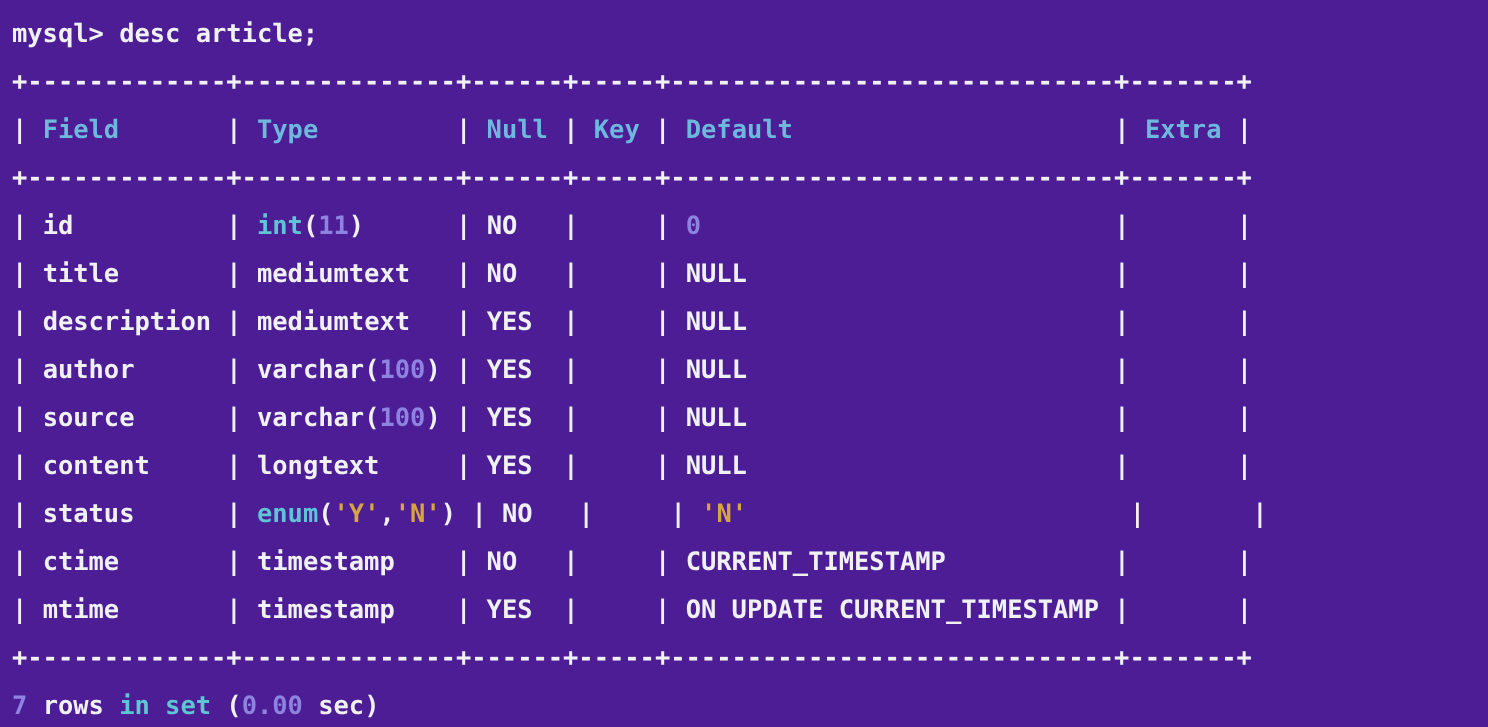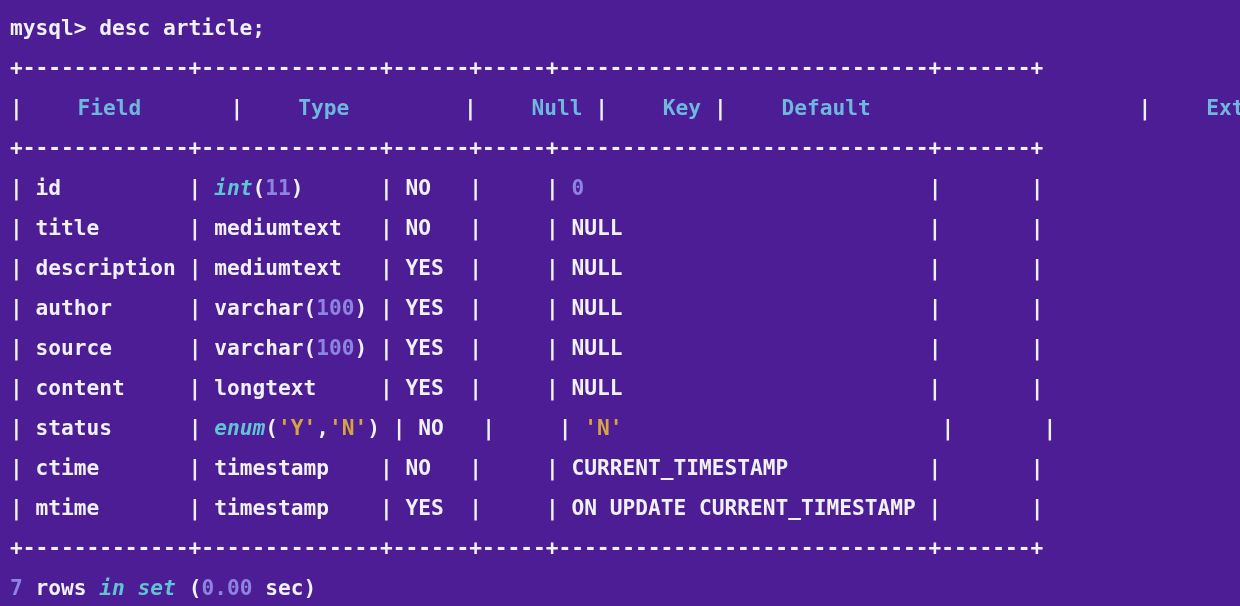--- a/index.html
+++ b/index.html
@@ -27,21 +27,21 @@
     font-weight: bold;
     letter-spacing: 0px;
     white-space: pre;
   }
   .line {
     white-space: pre;
     height: 40px;
   }
   
   .c-white  { color: #f0f1f4; }
-  .c-cyan   { color: #5fc4d4; font-style: italic; }
-  .c-blue   { color: #6fb8dd; margin-left: 42px; }
+  .c-cyan   { color: #5fc4d4; }
+  .c-blue   { color: #6fb8dd; }
   .c-purple { color: #8d83e0; }
   .c-gold   { color: #d6a441; }
 </style>
 </head>
 <body>
 
 <div id="terminal"><div class="line"><span class="c-white">mysql&gt; </span><span class="c-white">desc article;</span></div><div class="line"><span class="c-white">+-------------+--------------+------+-----+-----------------------------+-------+</span></div><div class="line"><span class="c-white">|</span><span class="c-white"> </span><span class="c-blue">Field</span><span class="c-white">       </span><span class="c-white">|</span><span class="c-white"> </span><span class="c-blue">Type</span><span class="c-white">         </span><span class="c-white">|</span><span class="c-white"> </span><span class="c-blue">Null</span><span class="c-white"> </span><span class="c-white">|</span><span class="c-white"> </span><span class="c-blue">Key</span><span class="c-white"> </span><span class="c-white">|</span><span class="c-white"> </span><span class="c-blue">Default</span><span class="c-white">                     </span><span class="c-white">|</span><span class="c-white"> </span><span class="c-blue">Extra</span><span class="c-white"> </span><span class="c-white">|</span></div><div class="line"><span class="c-white">+-------------+--------------+------+-----+-----------------------------+-------+</span></div><div class="line"><span class="c-white">|</span><span class="c-white"> </span><span class="c-white">id</span><span class="c-white">          </span><span class="c-white">|</span><span class="c-white"> </span><span class="c-cyan">int</span><span class="c-white">(</span><span class="c-purple">11</span><span class="c-white">)</span><span class="c-white">      </span><span class="c-white">|</span><span class="c-white"> </span><span class="c-white">NO</span><span class="c-white">   </span><span class="c-white">|</span><span class="c-white"> </span><span class="c-white">    </span><span class="c-white">|</span><span class="c-white"> </span><span class="c-purple">0</span><span class="c-white">                           </span><span class="c-white">|</span><span class="c-white"> </span><span class="c-white">      </span><span class="c-white">|</span></div><div class="line"><span class="c-white">|</span><span class="c-white"> </span><span class="c-white">title</span><span class="c-white">       </span><span class="c-white">|</span><span class="c-white"> </span><span class="c-white">mediumtext</span><span class="c-white">   </span><span class="c-white">|</span><span class="c-white"> </span><span class="c-white">NO</span><span class="c-white">   </span><span class="c-white">|</span><span class="c-white"> </span><span class="c-white">    </span><span class="c-white">|</span><span class="c-white"> </span><span class="c-white">NULL</span><span class="c-white">                        </span><span class="c-white">|</span><span class="c-white"> </span><span class="c-white">      </span><span class="c-white">|</span></div><div class="line"><span class="c-white">|</span><span class="c-white"> </span><span class="c-white">description</span><span class="c-white"> </span><span class="c-white">|</span><span class="c-white"> </span><span class="c-white">mediumtext</span><span class="c-white">   </span><span class="c-white">|</span><span class="c-white"> </span><span class="c-white">YES</span><span class="c-white">  </span><span class="c-white">|</span><span class="c-white"> </span><span class="c-white">    </span><span class="c-white">|</span><span class="c-white"> </span><span class="c-white">NULL</span><span class="c-white">                        </span><span class="c-white">|</span><span class="c-white"> </span><span class="c-white">      </span><span class="c-white">|</span></div><div class="line"><span class="c-white">|</span><span class="c-white"> </span><span class="c-white">author</span><span class="c-white">      </span><span class="c-white">|</span><span class="c-white"> </span><span class="c-white">varchar</span><span class="c-white">(</span><span class="c-purple">100</span><span class="c-white">)</span><span class="c-white"> </span><span class="c-white">|</span><span class="c-white"> </span><span class="c-white">YES</span><span class="c-white">  </span><span class="c-white">|</span><span class="c-white"> </span><span class="c-white">    </span><span class="c-white">|</span><span class="c-white"> </span><span class="c-white">NULL</span><span class="c-white">                        </span><span class="c-white">|</span><span class="c-white"> </span><span class="c-white">      </span><span class="c-white">|</span></div><div class="line"><span class="c-white">|</span><span class="c-white"> </span><span class="c-white">source</span><span class="c-white">      </span><span class="c-white">|</span><span class="c-white"> </span><span class="c-white">varchar</span><span class="c-white">(</span><span class="c-purple">100</span><span class="c-white">)</span><span class="c-white"> </span><span class="c-white">|</span><span class="c-white"> </span><span class="c-white">YES</span><span class="c-white">  </span><span class="c-white">|</span><span class="c-white"> </span><span class="c-white">    </span><span class="c-white">|</span><span class="c-white"> </span><span class="c-white">NULL</span><span class="c-white">                        </span><span class="c-white">|</span><span class="c-white"> </span><span class="c-white">      </span><span class="c-white">|</span></div><div class="line"><span class="c-white">|</span><span class="c-white"> </span><span class="c-white">content</span><span class="c-white">     </span><span class="c-white">|</span><span class="c-white"> </span><span class="c-white">longtext</span><span class="c-white">     </span><span class="c-white">|</span><span class="c-white"> </span><span class="c-white">YES</span><span class="c-white">  </span><span class="c-white">|</span><span class="c-white"> </span><span class="c-white">    </span><span class="c-white">|</span><span class="c-white"> </span><span class="c-white">NULL</span><span class="c-white">                        </span><span class="c-white">|</span><span class="c-white"> </span><span class="c-white">      </span><span class="c-white">|</span></div><div class="line"><span class="c-white">|</span><span class="c-white"> </span><span class="c-white">status</span><span class="c-white">      </span><span class="c-white">|</span><span class="c-white"> </span><span class="c-cyan">enum</span><span class="c-white">(</span><span class="c-gold">'Y'</span><span class="c-white">,</span><span class="c-gold">'N'</span><span class="c-white">)</span><span class="c-white"> </span><span class="c-white">|</span><span class="c-white"> </span><span class="c-white">NO</span><span class="c-white">   </span><span class="c-white">|</span><span class="c-white"> </span><span class="c-white">    </span><span class="c-white">|</span><span class="c-white"> </span><span class="c-gold">'N'</span><span class="c-white">                         </span><span class="c-white">|</span><span class="c-white"> </span><span class="c-white">      </span><span class="c-white">|</span></div><div class="line"><span class="c-white">|</span><span class="c-white"> </span><span class="c-white">ctime</span><span class="c-white">       </span><span class="c-white">|</span><span class="c-white"> </span><span class="c-white">timestamp</span><span class="c-white">    </span><span class="c-white">|</span><span class="c-white"> </span><span class="c-white">NO</span><span class="c-white">   </span><span class="c-white">|</span><span class="c-white"> </span><span class="c-white">    </span><span class="c-white">|</span><span class="c-white"> </span><span class="c-white">CURRENT_TIMESTAMP</span><span class="c-white">           </span><span class="c-white">|</span><span class="c-white"> </span><span class="c-white">      </span><span class="c-white">|</span></div><div class="line"><span class="c-white">|</span><span class="c-white"> </span><span class="c-white">mtime</span><span class="c-white">       </span><span class="c-white">|</span><span class="c-white"> </span><span class="c-white">timestamp</span><span class="c-white">    </span><span class="c-white">|</span><span class="c-white"> </span><span class="c-white">YES</span><span class="c-white">  </span><span class="c-white">|</span><span class="c-white"> </span><span class="c-white">    </span><span class="c-white">|</span><span class="c-white"> </span><span class="c-white">ON UPDATE CURRENT_TIMESTAMP</span><span class="c-white"> </span><span class="c-white">|</span><span class="c-white"> </span><span class="c-white">      </span><span class="c-white">|</span></div><div class="line"><span class="c-white">+-------------+--------------+------+-----+-----------------------------+-------+</span></div><div class="line"><span class="c-purple">7</span><span class="c-white"> </span><span class="c-white">rows</span><span class="c-white"> </span><span class="c-cyan">in set</span><span class="c-white"> </span><span class="c-white">(</span><span class="c-purple">0.00</span><span class="c-white"> </span><span class="c-white">sec</span><span class="c-white">)</span></div></div>
 
 </body></html>

